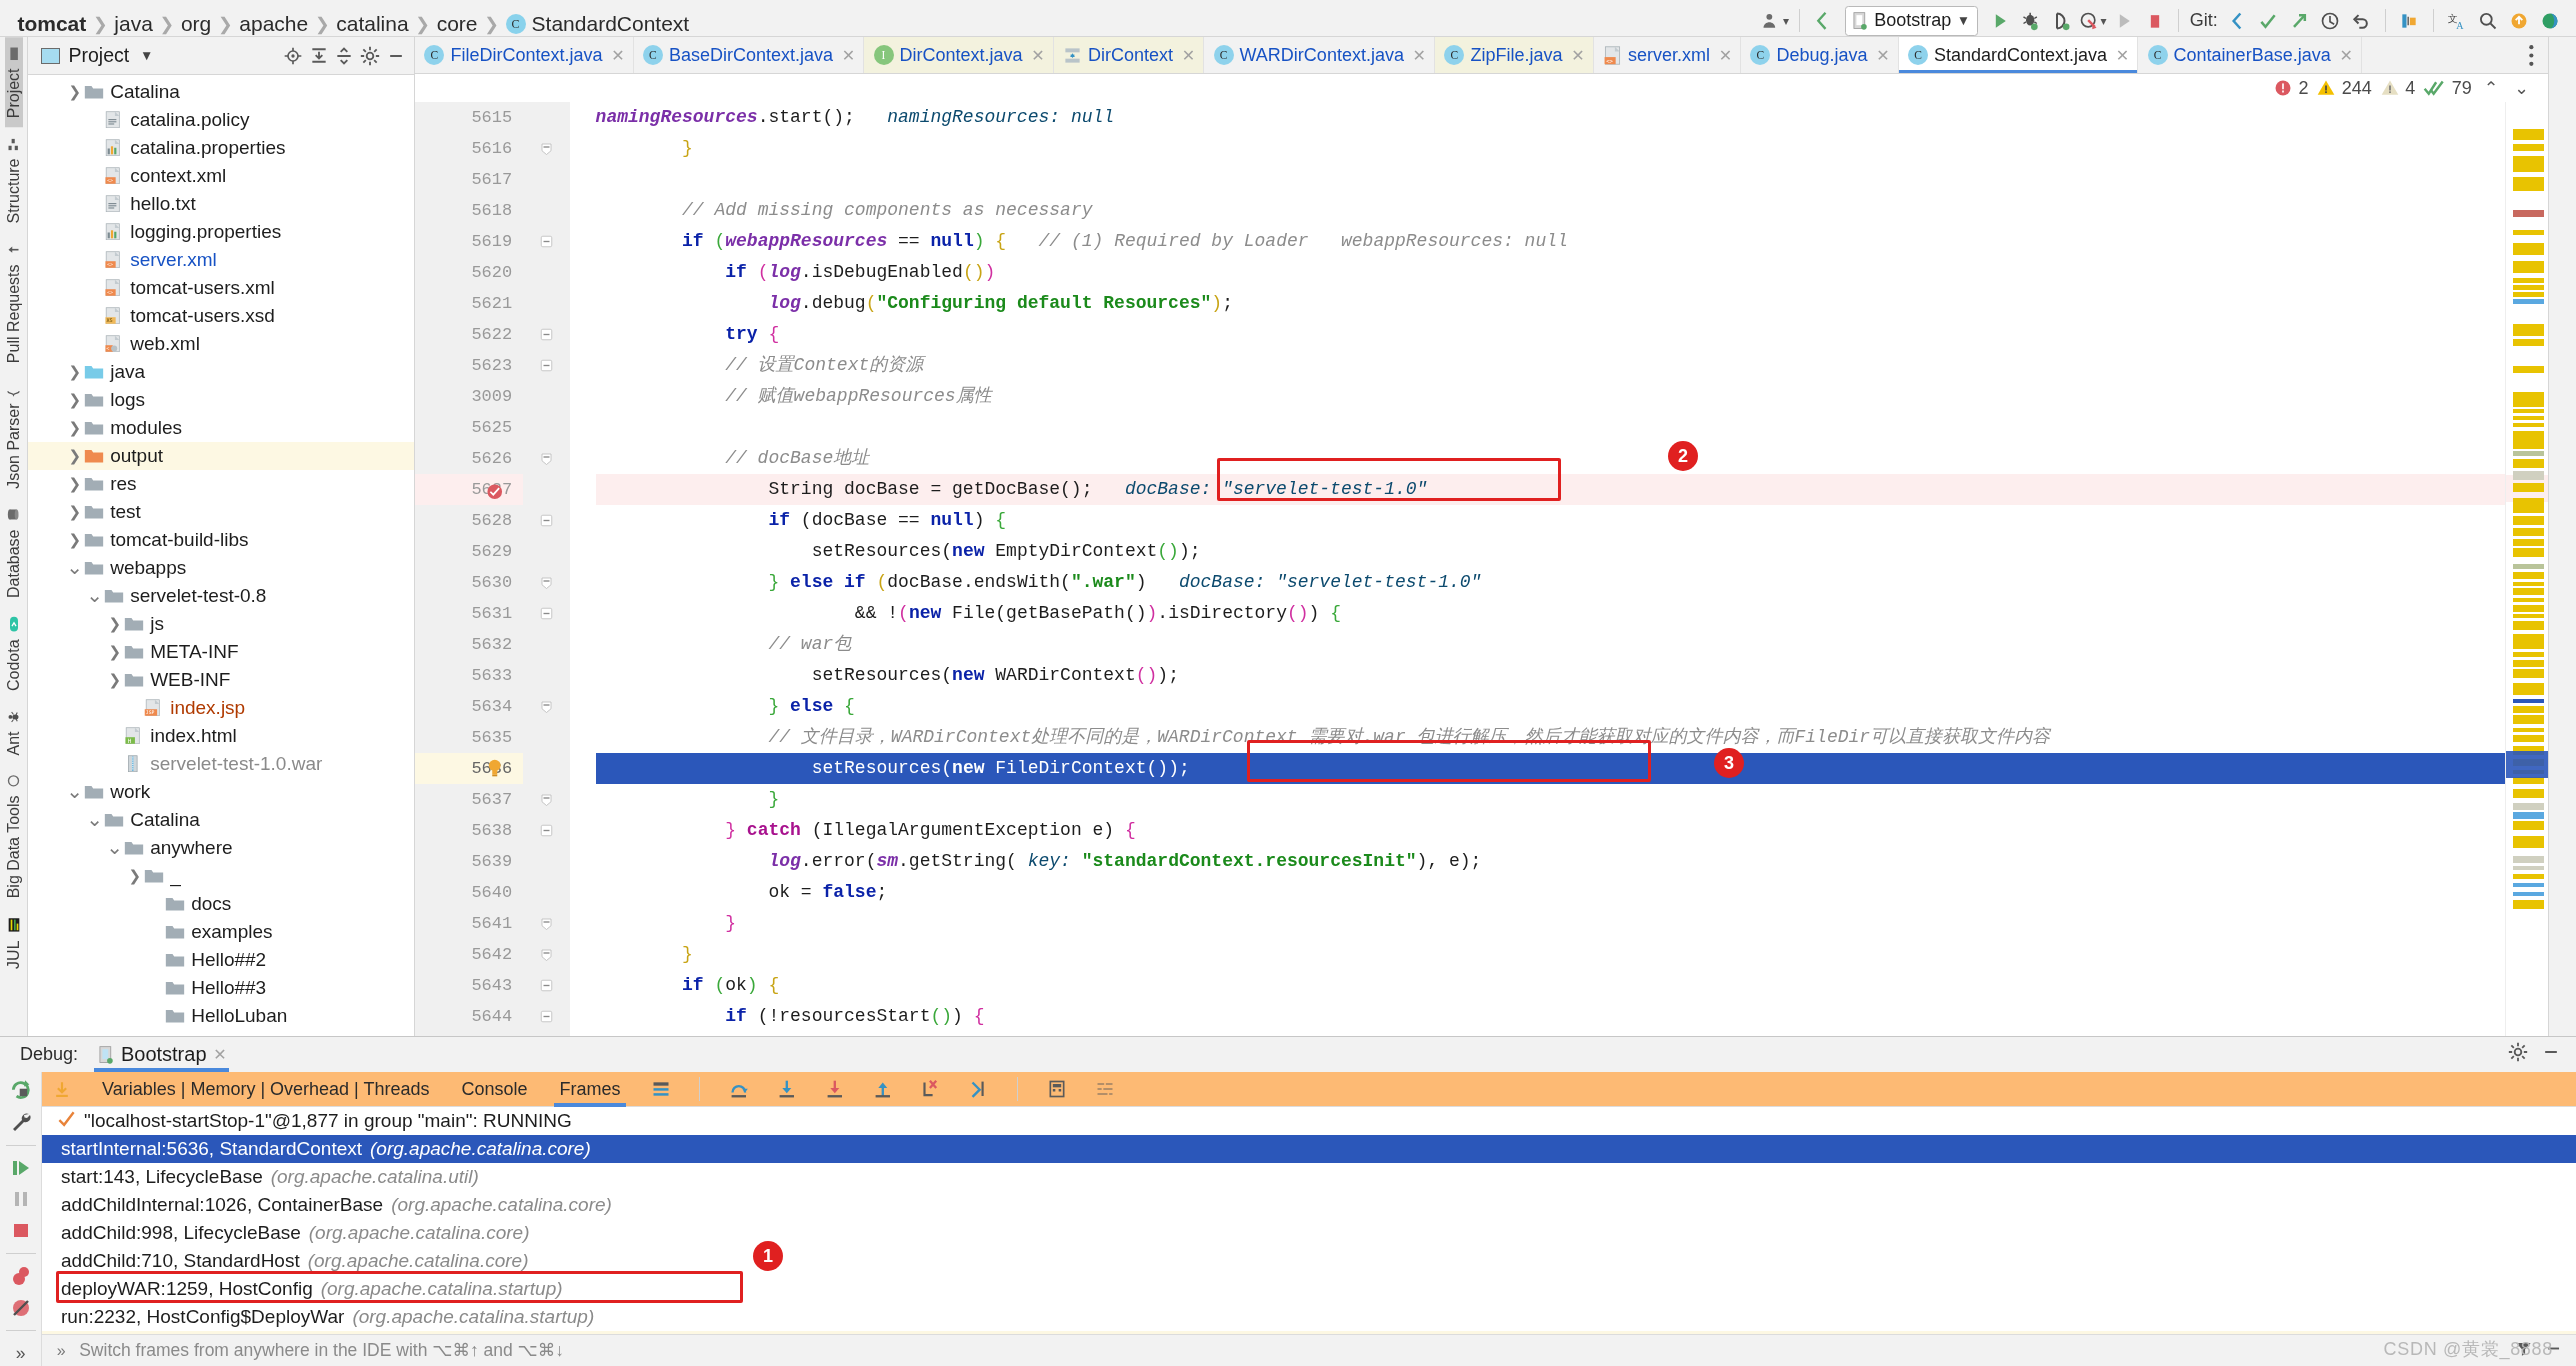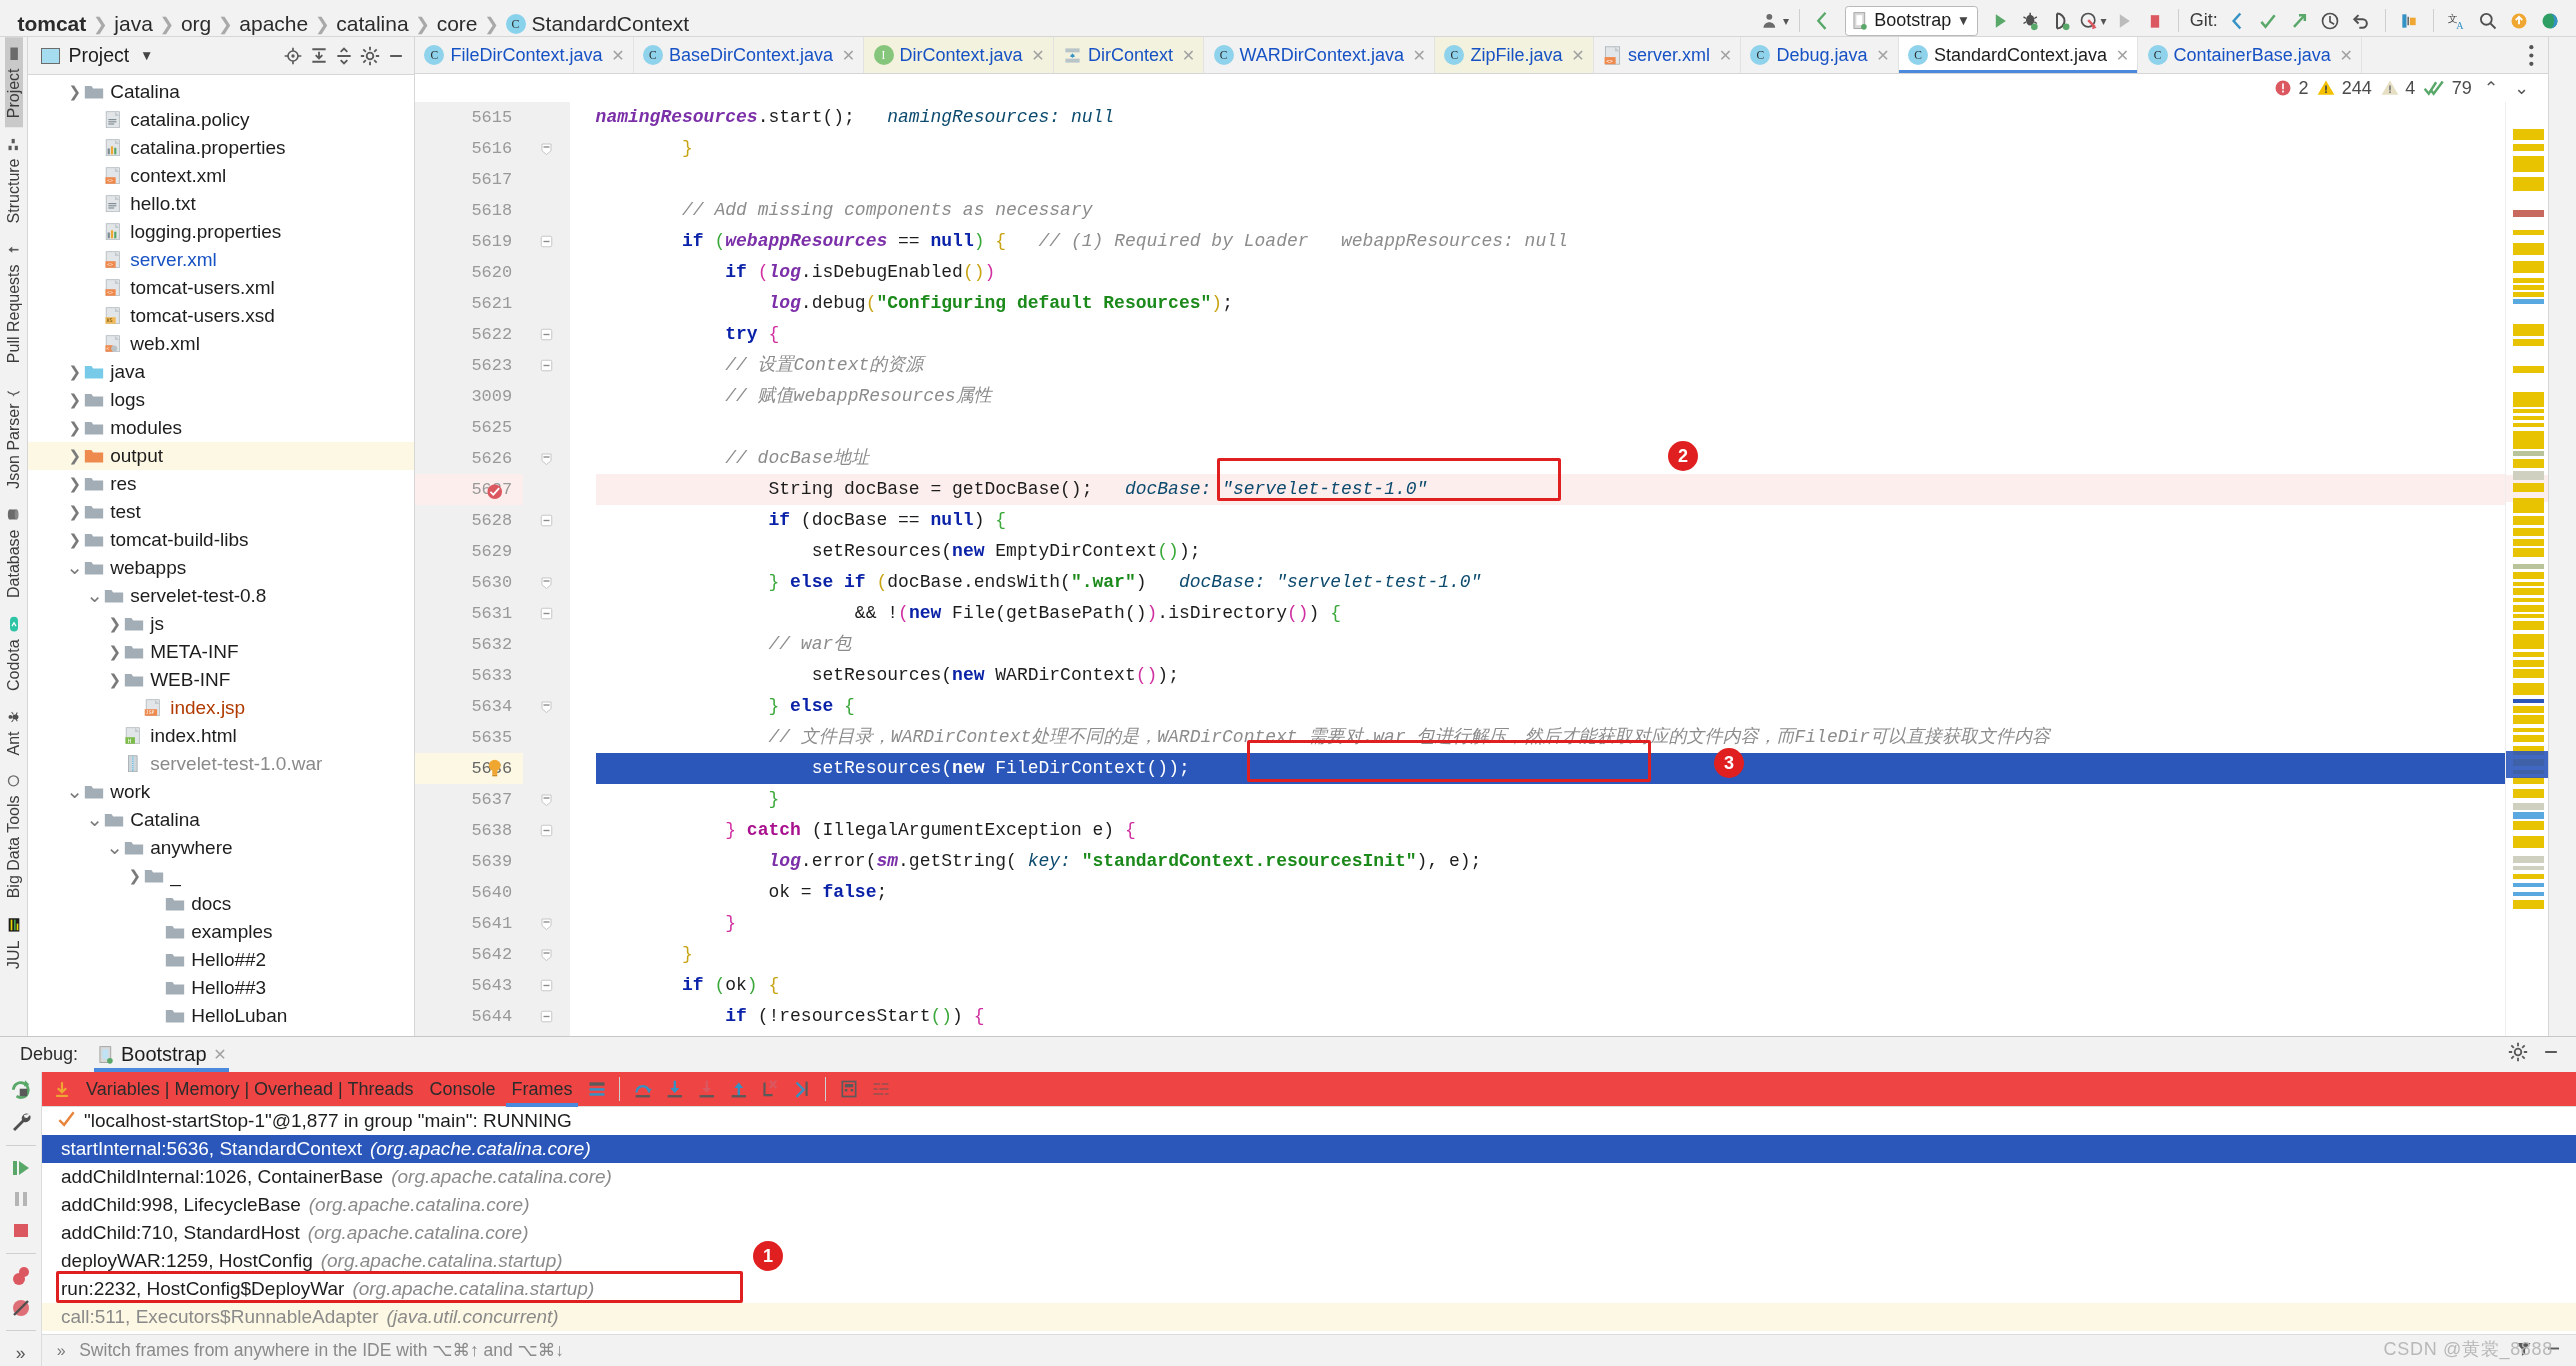--- a/index.html
+++ b/index.html
@@ -134,21 +134,21 @@
                 display:flex; flex-direction:column;}
   .dbg-tabrow { height:35px; display:flex; align-items:center; padding-left:20px; gap:12px; flex:none;}
   .dbg-lbl { font-size:18px; color:#2b2b2b;}
   .dbg-tab { display:flex; align-items:center; gap:6.7px; padding:0 6.7px; height:35px; position:relative;}
   .dbg-tab.active::after{content:"";position:absolute;left:4px;right:4px;bottom:0;height:4px;background:#4a89dc;}
   .dbg-body { flex:1; display:flex; min-height:0;}
   .dbg-rail { width:42px; background:#f2f2f2; flex:none; display:flex; flex-direction:column;
               align-items:center; padding-top:5.4px; gap:6.7px; border-right:0.7px solid #dcdcdc;}
   .dbg-rail .sep { width:30px;height:0.7px;background:#cfcfcf; margin:4px 0;}
   .dbg-main { flex:1; display:flex; flex-direction:column; min-width:0; background:#fff;}
-  .dbg-toolbar { height:35px; background:#ef4444; display:flex; align-items:center; gap:0;
+  .dbg-toolbar { height:35px; background:#fdba74; display:flex; align-items:center; gap:16px;
                  border-bottom:0.7px solid #dcdcdc; flex:none; padding-left:4px;text-align:center;}
   .dbg-tb-txt { font-size:18px; color:#2b2b2b; padding:0 8px; height:35px; display:flex;align-items:center;
                 position:relative;}
   .dbg-tb-txt.active::after{content:"";position:absolute;left:2.7px;right:2.7px;bottom:0;height:4px;background:#4a89dc;}
   .dbg-ic { width:32px;height:32px;display:inline-flex;align-items:center;justify-content:center;}
   .frames { flex:1; overflow:hidden; background:#fff; font-size:19px;}
   .thread-row { height:28px; display:flex; align-items:center; gap:8px; padding-left:15px;}
   .frow { height:28px; display:flex; align-items:center; padding-left:19px; white-space:nowrap;}
   .frow.sel { background:#2b57ba; color:#fff;}
   .frow.last { background:#fdf8e3; }
@@ -1323,20 +1323,24 @@
               <span><svg width="19" height="19" viewBox="0 0 24 24">
                   <path d="M3 14 L9 20 L21 4" stroke="#e8833a" stroke-width="3" fill="none"></path>
                 </svg></span>
               <span>"localhost-startStop-1"@1,877 in group "main": RUNNING</span>
             </div>
             <div class="frow sel">
               <span class="fm">startInternal:5636, StandardContext</span>
               <span class="fpkg">(org.apache.catalina.core)</span>
             </div>
             <div class="frow">
+              <span class="fm">start:143, LifecycleBase</span>
+              <span class="fpkg">(org.apache.catalina.util)</span>
+            </div>
+            <div class="frow">
               <span class="fm">addChildInternal:1026, ContainerBase</span>
               <span class="fpkg">(org.apache.catalina.core)</span>
             </div>
             <div class="frow">
               <span class="fm">addChild:998, LifecycleBase</span>
               <span class="fpkg">(org.apache.catalina.core)</span>
             </div>
             <div class="frow">
               <span class="fm">addChild:710, StandardHost</span>
               <span class="fpkg">(org.apache.catalina.core)</span>

